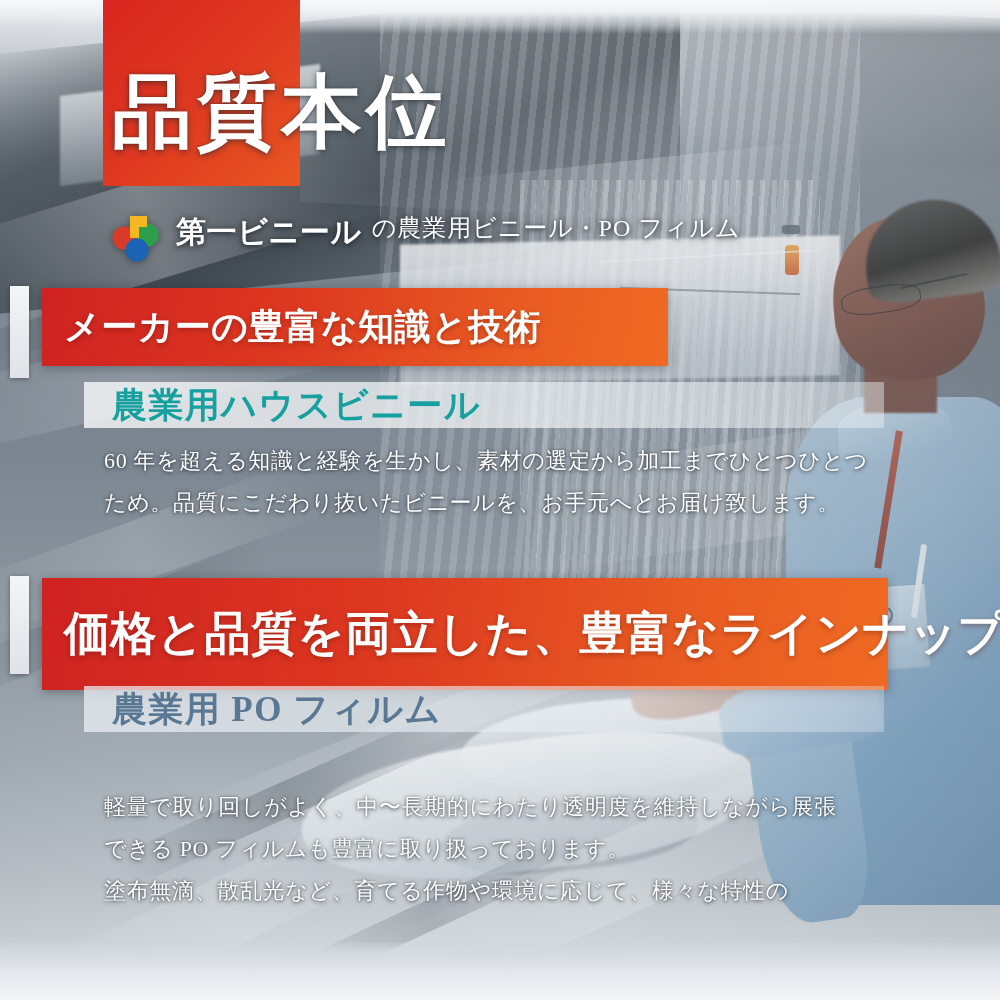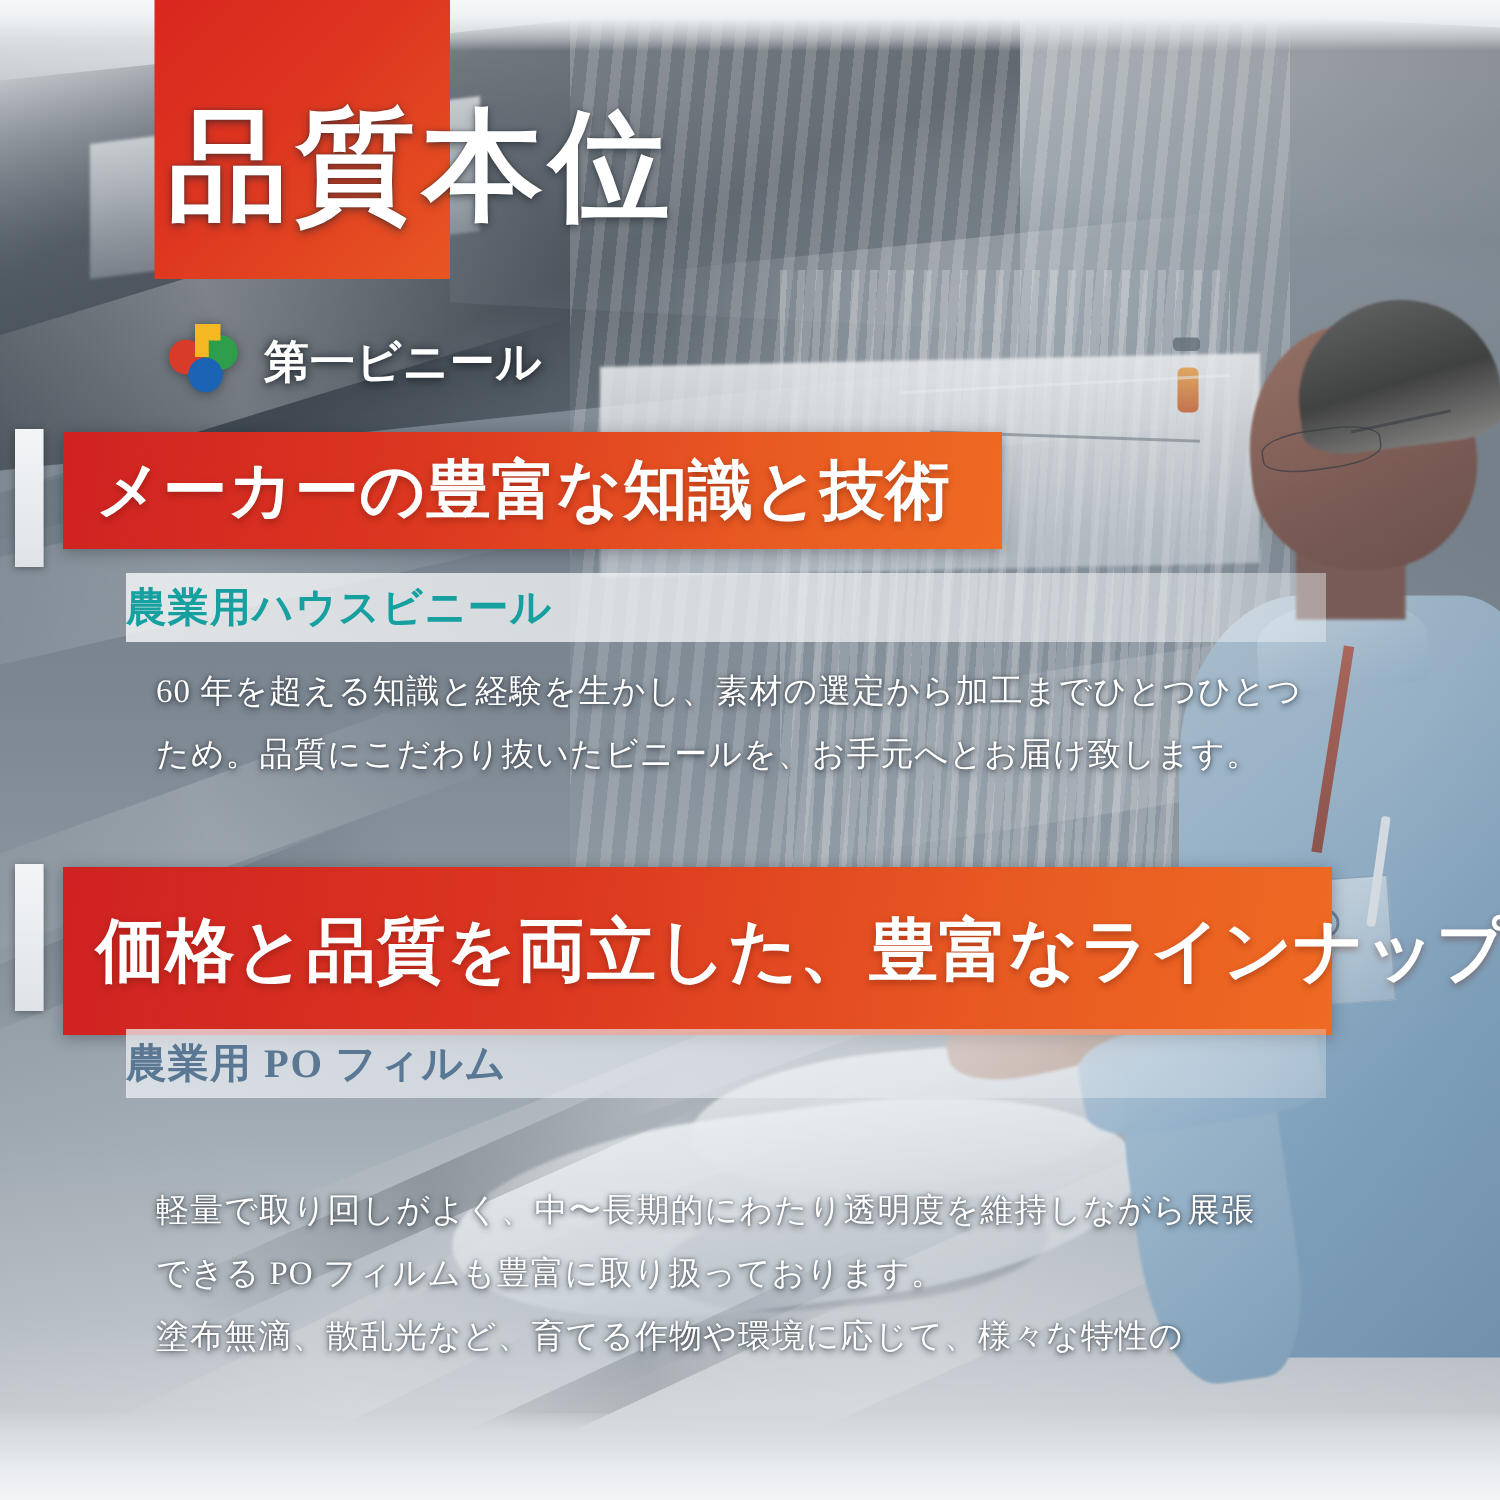--- a/index.html
+++ b/index.html
@@ -223,21 +223,21 @@
     position:absolute;left:112px;top:72px;width:700px;
     font-family:"Liberation Serif","DejaVu Serif",serif;
     font-weight:700;font-size:80px;line-height:1;letter-spacing:.06em;
     color:#ffffff;
     text-shadow:0 2px 6px rgba(30,36,44,.55),0 0 2px rgba(30,36,44,.5);
     white-space:nowrap;
   }
 
   
   .brand-row{
-    position:absolute;left:110px;top:212px;display:flex;align-items:flex-end;gap:14px;
+    position:absolute;left:110px;top:212px;display:flex;align-items:flex-start;gap:14px;
     filter:drop-shadow(0 1px 4px rgba(25,32,40,.55));
   }
   .brand-logo{width:52px;height:50px;position:relative;flex:0 0 auto;}
   .brand-name{
     font-family:"Liberation Serif","DejaVu Serif",serif;font-weight:700;
     font-size:30px;color:#ffffff;letter-spacing:.02em;white-space:nowrap;
     text-shadow:0 1px 4px rgba(25,32,40,.7);
   }
   .brand-rest{
     font-family:"Liberation Serif","DejaVu Serif",serif;font-weight:400;
@@ -260,35 +260,35 @@
     background:linear-gradient(100deg,#cf2222 0%,#dc3720 38%,#e85a22 74%,#ef6a22 100%);
     display:flex;align-items:center;
     box-shadow:0 2px 10px rgba(20,26,32,.35);
   }
   .b1{left:42px;top:288px;width:626px;height:78px;}
   .b2{left:42px;top:578px;width:846px;height:112px;text-align:right;}
   .banner-text{
     font-family:"Liberation Serif","DejaVu Serif",serif;font-weight:700;color:#fff;
     white-space:nowrap;text-shadow:0 2px 5px rgba(90,20,10,.4);
   }
-  .b1 .banner-text{font-size:43px;margin-left:22px;letter-spacing:.01em;}
+  .b1 .banner-text{font-size:36px;margin-left:22px;letter-spacing:.01em;}
   .b2 .banner-text{font-size:46px;margin-left:22px;letter-spacing:.01em;}
 
   
   .sub-band{
     position:absolute;left:84px;width:800px;height:46px;
     background:linear-gradient(90deg,rgba(248,250,251,.80) 0%,rgba(243,246,248,.72) 55%,rgba(236,241,244,.45) 100%);
     display:flex;align-items:center;
   }
   .sb1{top:382px;}
   .sb2{top:686px;
     background:linear-gradient(90deg,rgba(238,243,247,.72) 0%,rgba(232,238,243,.6) 55%,rgba(226,233,239,.35) 100%);}
   .sub-heading{
     font-family:"Liberation Serif","DejaVu Serif",serif;font-weight:700;
-    font-size:27px;letter-spacing:.04em;white-space:nowrap;
+    font-size:35px;letter-spacing:.04em;margin-left:28px;white-space:nowrap;
   }
   .sb1 .sub-heading{color:#17a0a0;}
   .sb2 .sub-heading{color:#5a7894;}
 
   
   .body-text{
     position:absolute;left:104px;width:790px;
     font-family:"Liberation Serif","DejaVu Serif",serif;font-weight:400;
     font-size:22px;line-height:42px;color:#ffffff;letter-spacing:.03em;
     text-shadow:0 1px 4px rgba(25,32,40,.72),0 0 2px rgba(25,32,40,.5);
@@ -366,20 +366,21 @@
       <span class="brand-logo">
         <svg width="52" height="50" viewBox="0 0 52 50" aria-hidden="true">
           <circle cx="14" cy="26" r="11.5" fill="#d93b2b"></circle>
           <circle cx="37" cy="23" r="11.5" fill="#2f9e4a"></circle>
           <circle cx="27" cy="38" r="11.5" fill="#1b63b5"></circle>
           <path d="M20 4 h17 v11 h-8 v11 h-9 z" fill="#f5b722"></path>
           <path d="M20 15 h9 v11 h-9 z" fill="#f5b722"></path>
         </svg>
       </span>
       <span class="brand-name">第一ビニール</span>
+      <span class="brand-rest">の農業用ビニール・PO フィルム</span>
     </div>
 
     <div class="accent-bar ab1"></div>
     <div class="banner b1">
       <span class="banner-text">メーカーの豊富な知識と技術</span>
     </div>
 
     <div class="sub-band sb1">
       <span class="sub-heading">農業用ハウスビニール</span>
     </div>

